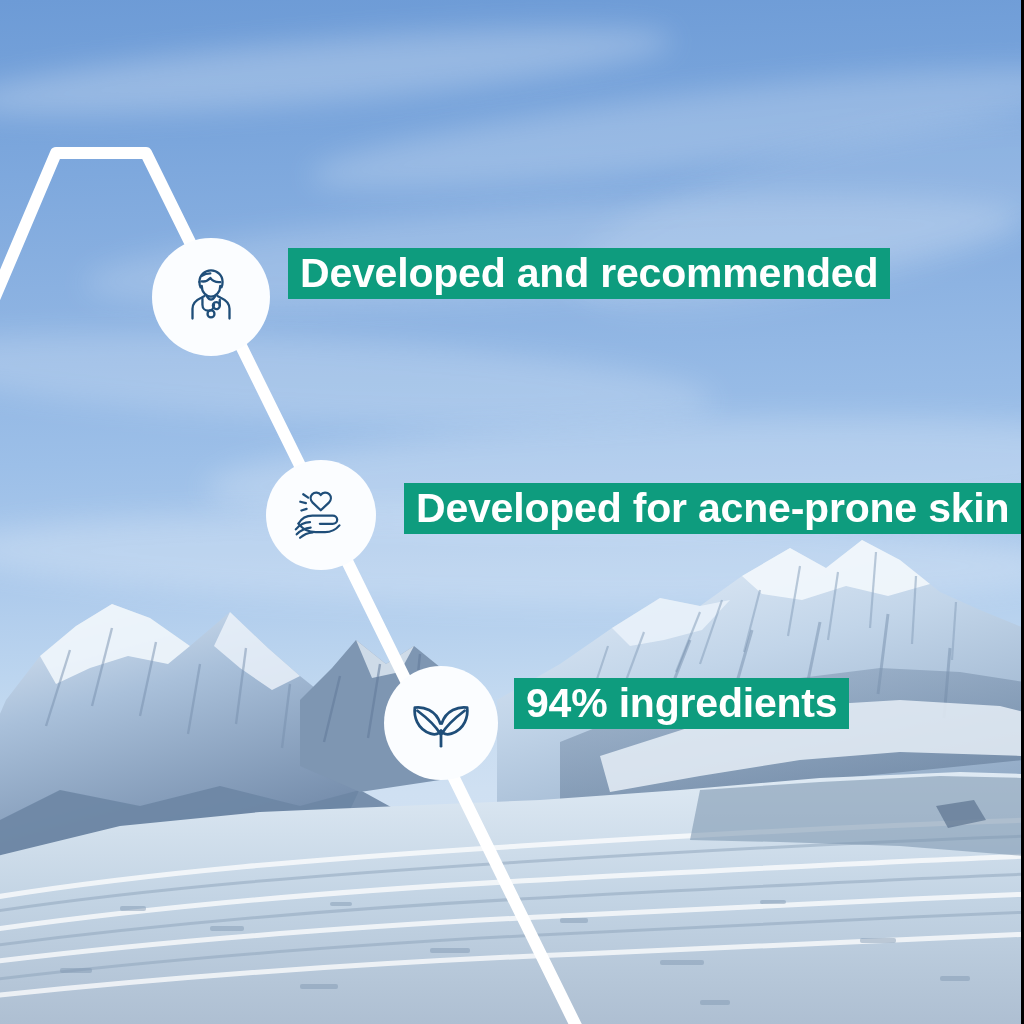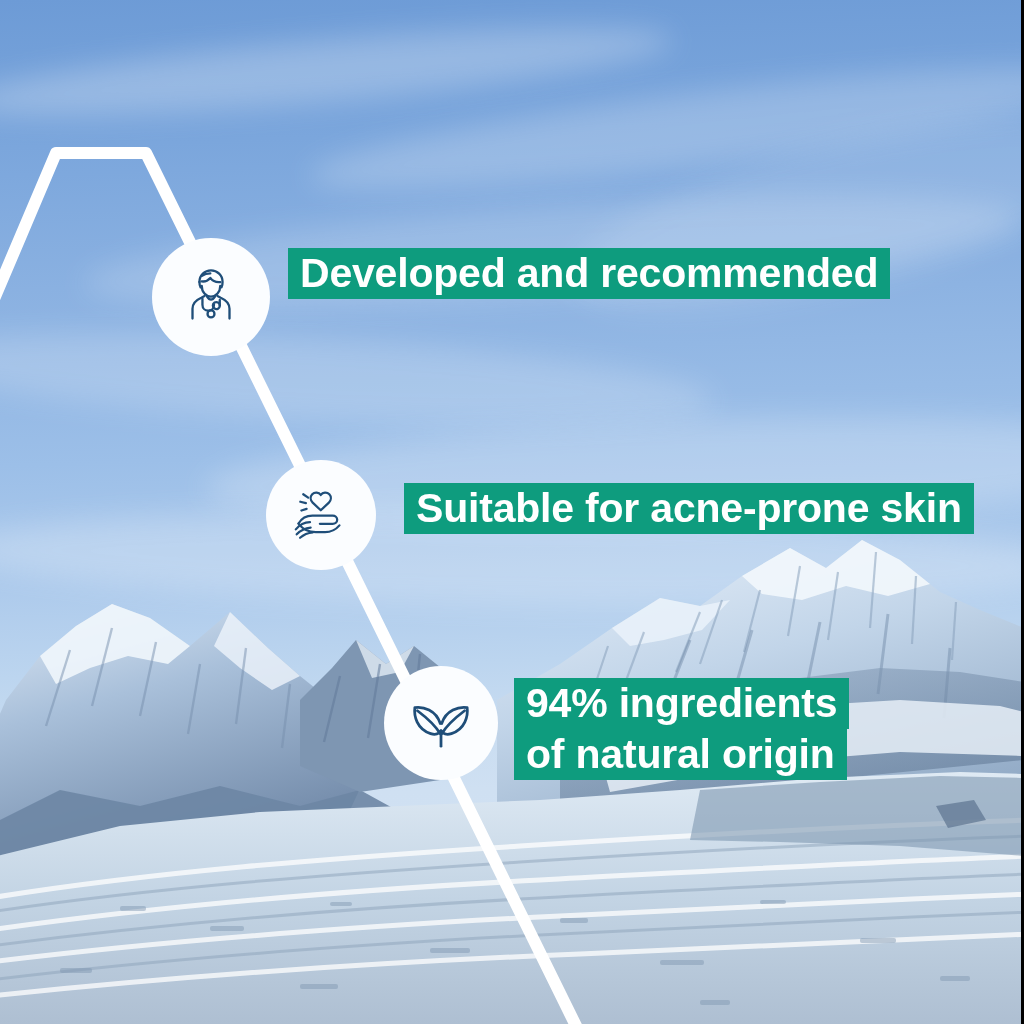--- a/index.html
+++ b/index.html
@@ -233,35 +233,34 @@
           <path d="M19.2 26.6l-4.6 1.4"></path>
           <path d="M12 39.6c2.6-4.4 7.2-7 12.4-7h18c2.2 0 4 1.6 4 3.6s-1.8 3.6-4 3.6H31"></path>
           <path d="M9.6 44.8c3.2-4 7.4-6.4 12.6-6.4"></path>
           <path d="M10.4 49.2c3.4-3.6 7.6-5.6 12.4-6"></path>
           <path d="M13.4 52.2c3.2-2.8 7.2-4.4 11.4-4.8"></path>
           <path d="M12 39.6c3.6 4.8 9.2 7.6 15.4 7.6h8.2c5 0 9.6-2.2 12.8-6"></path>
         </g>
       </svg>
     </div>
     <div class="labels" style="left:404px;top:483px;">
-      <span class="tline">Suitable for acne-prone skin</span>
+      <span class="tline">Developed for acne-prone skin</span>
     </div>
   </div>
 
   <div class="feature" id="f3">
     <div class="bubble" style="left:384px;top:666px;width:114px;height:114px;">
       <svg width="74" height="74" viewBox="0 0 64 64">
         <g fill="none" stroke="#1f4e79" stroke-width="2.4" stroke-linecap="round" stroke-linejoin="round">
           <path d="M31.4 32.4C27.6 20.6 16.6 17.6 9.4 18.6c-1 7.4 1.8 18.6 13.6 22.6 4.4 1.4 7.4 0 8.4-2.2"></path>
           <path d="M11.6 21.4c5.6 4.2 14 10.4 19.8 20"></path>
           <path d="M32.6 32.4C36.4 20.6 47.4 17.6 54.6 18.6c1 7.4-1.8 18.6-13.6 22.6-4.4 1.4-7.4 0-8.4-2.2"></path>
           <path d="M52.4 21.4c-5.6 4.2-14 10.4-19.8 20"></path>
           <path d="M32 38.6V52"></path>
         </g>
       </svg>
     </div>
     <div class="labels" style="left:514px;top:678px;text-align:right;">
       <span class="tline">94% ingredients</span>
-      <span class="tline">of natural origin</span>
     </div>
   </div>
 
 </div>
 
 </body></html>

